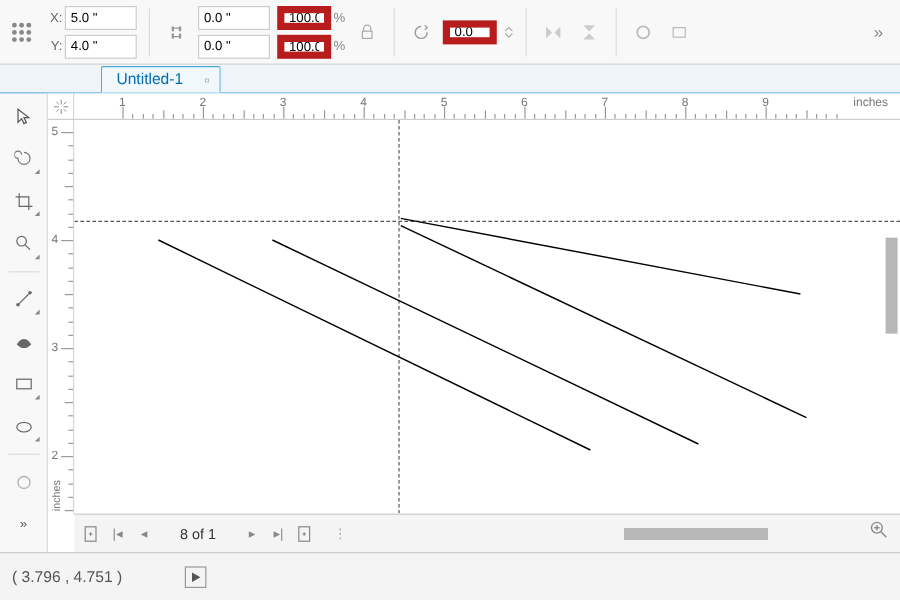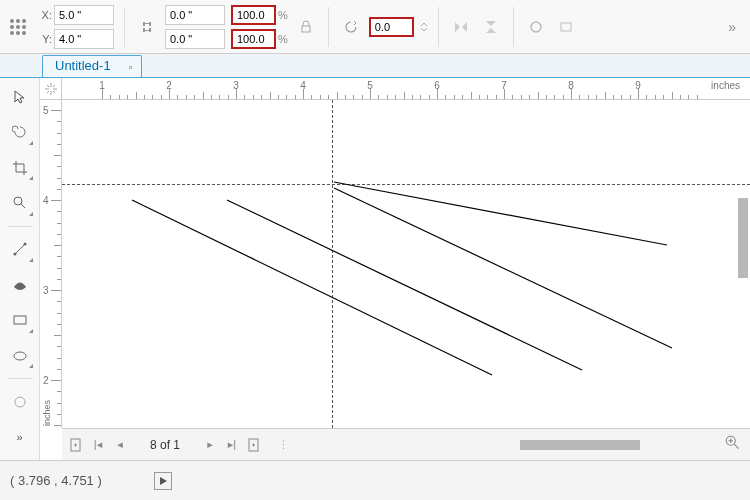--- a/index.html
+++ b/index.html
@@ -3,29 +3,29 @@
 <meta charset="utf-8">
 <style>
   * { box-sizing: border-box; margin: 0; padding: 0; }
   body { font-family: Arial, sans-serif; font-size: 11px; color: #333; background: #fff; width: 750px; height: 500px; overflow: hidden; position: relative; }
   
   .prop-bar { height: 54px; border-bottom: 1px solid #ccc; display: flex; align-items: center; padding: 2px 6px; gap: 6px; background: #f8f8f8; }
   .prop-group { display: flex; flex-direction: column; gap: 2px; }
   .prop-row { display: flex; align-items: center; gap: 2px; height: 22px; }
   .prop-label { width: 16px; color: #666; font-size: 11px; text-align: right; }
   .prop-input { width: 60px; height: 20px; border: 1px solid #ccc; padding: 0 4px; font-size: 11px; background: #fff; }
-  .prop-input-sm { width: 45px; height: 20px; border: 2px solid #b91c1c; padding: 0 4px; font-size: 11px; background: #fff; }
+  .prop-input-sm { width: 45px; height: 20px; border: 6px solid #b91c1c; padding: 0 4px; font-size: 11px; background: #fff; }
   .divider-v { width: 1px; height: 40px; background: #ddd; margin: 0 4px; }
   .icon-btn { width: 24px; height: 24px; display: flex; align-items: center; justify-content: center; border: none; background: transparent; cursor: pointer; color: #888; border-radius: 2px; }
   .icon-grid { display: grid; grid-template-columns: repeat(3,4px); grid-template-rows: repeat(3,4px); gap: 2px; }
   .icon-grid span { width: 4px; height: 4px; background: #888; border-radius: 50%; }
   .overflow-arrow { margin-left: auto; font-size: 14px; color: #888; padding: 0 8px; cursor: pointer; }
   
   .doc-tab-bar { height: 24px; background: #eef4f8; border-bottom: 1px solid #4fa8db; display: flex; align-items: flex-end; padding-left: 42px; }
-  .doc-tab { background: #f0f8fc; border: 1px solid #4fa8db; border-bottom: none; height: 22px; padding: 2px 30px 0 12px; font-size: 13px; color: #006cb0; position: relative; border-radius: 2px 2px 0 0;}
+  .doc-tab { background: #f0f8fc; border: 1px solid #4fa8db; border-bottom: none; height: 22px; padding: 2px 30px 0 12px; font-size: 13px; color: #006cb0; position: relative; border-radius: 2px 2px 0 0; margin-left: 42px;}
   .doc-tab-close { position: absolute; right: 8px; top: 4px; color: #888; font-size: 12px; }
   
   .main-area { position: absolute; left: 0; top: 78px; right: 0; bottom: 40px; display: flex; }
   .toolbox { width: 40px; background: #f8f8f8; border-right: 1px solid #ddd; display: flex; flex-direction: column; align-items: center; padding-top: 4px; gap: 6px; }
   .tool-btn { width: 30px; height: 30px; display: flex; align-items: center; justify-content: center; cursor: pointer; border-radius: 2px; color: #555; }
   .tool-btn.small-mark { position: relative; }
   .tool-btn.small-mark::after { content:''; position:absolute; right:2px; bottom:2px; width:0; height:0; border-left:4px solid transparent; border-bottom:4px solid #888;}
   .tool-expand { margin-top: auto; margin-bottom: 8px; }
   
   .canvas-wrap { flex: 1; position: relative; background: #fff; }

